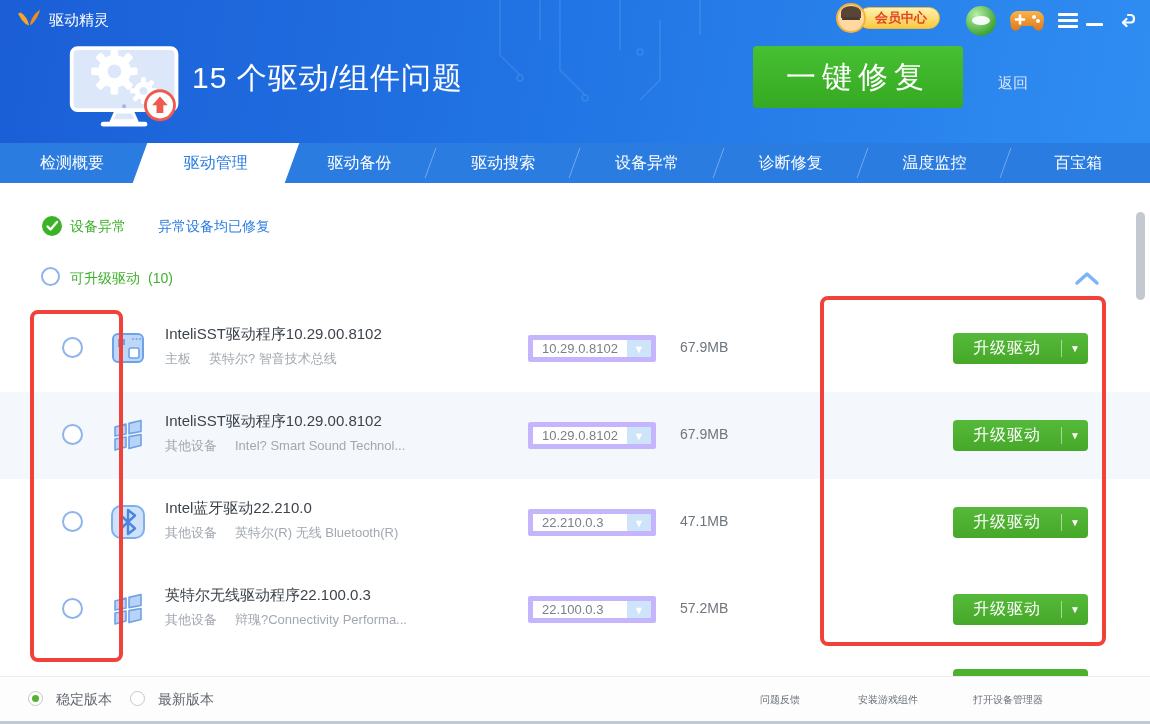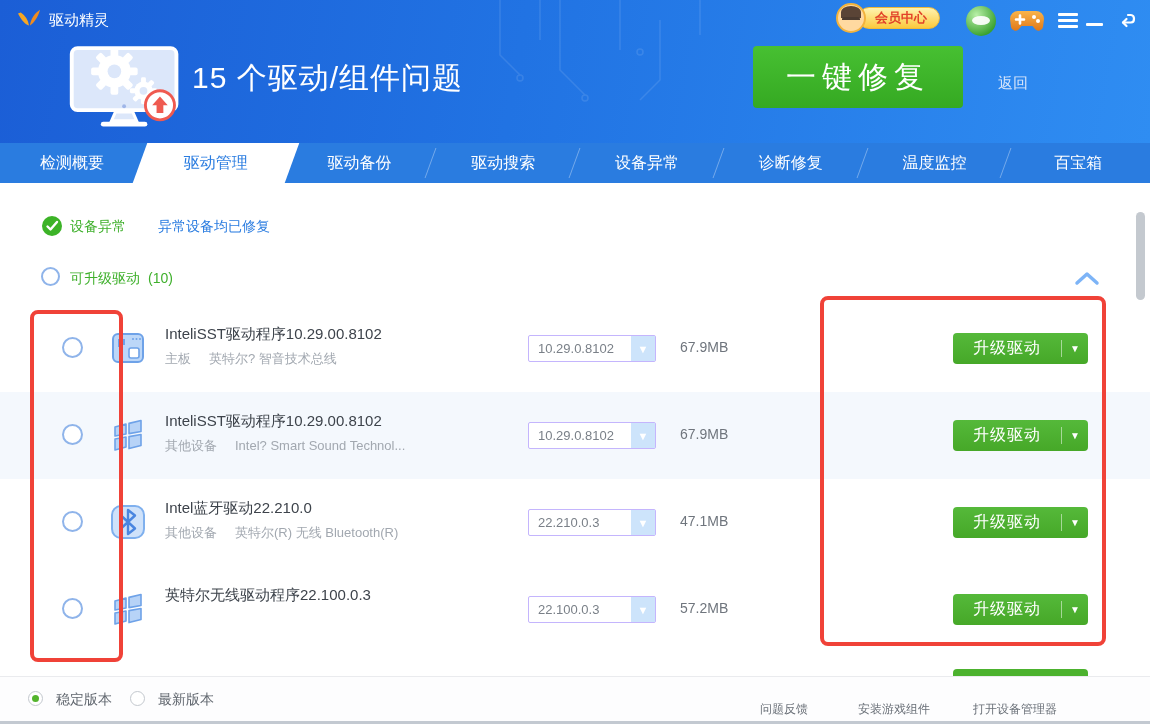--- a/index.html
+++ b/index.html
@@ -59,40 +59,40 @@
   .collapse{position:absolute;left:1074px;top:88px;cursor:pointer;}
 
   .driver-list{position:absolute;left:0;top:122px;width:1150px;}
   .drow{position:relative;width:1150px;height:87px;background:#fff;}
   .drow.alt{background:#f4f8fd;}
   .drow .dradio{position:absolute;left:62px;top:32px;width:21px;height:21px;border:2px solid #8fb4ea;border-radius:50%;background:#fff;cursor:pointer;}
   .drow .dicon{position:absolute;left:108px;top:23px;width:40px;height:40px;}
   .drow .dtitle{position:absolute;left:165px;top:20px;font-size:15px;color:#3d434b;}
   .drow .dsub{position:absolute;left:165px;top:45px;font-size:13px;color:#a2a8b0;}
   .drow .dcat{margin-right:18px;margin-top:36px;}
-  .vselect{position:absolute;left:528px;top:30px;width:128px;height:27px;border:1px solid #c4b5fd;
+  .vselect{position:absolute;left:528px;top:30px;width:128px;height:27px;border:5px solid #c4b5fd;
     background:#fff;border-radius:2px;display:flex;align-items:center;cursor:pointer;}
   .vtext{flex:1;padding-left:9px;font-size:13px;color:#7a8088;white-space:nowrap;overflow:hidden;}
   .vcaret{width:24px;height:100%;background:#cde4fb;color:#fff;font-size:11px;display:flex;align-items:center;justify-content:center;}
   .dsize{position:absolute;left:680px;top:34px;font-size:14px;color:#6f757d;}
   .ubtn{position:absolute;left:953px;top:28px;width:135px;height:31px;border-radius:4px;
     background:linear-gradient(#55b93a,#46a828);display:flex;align-items:center;cursor:pointer;}
   .ulabel{flex:1;text-align:center;color:#fff;font-size:16px;letter-spacing:1px;}
   .udiv{width:1px;height:17px;background:rgba(255,255,255,.5);}
   .ucaret{width:26px;text-align:center;color:#fff;font-size:10px;}
   .partial-btn{position:absolute;left:953px;top:486px;width:135px;height:8px;border-radius:4px 4px 0 0;
     background:#4cb22e;}
 
   
   .footer{position:absolute;left:0;top:676px;width:1150px;height:45px;background:#fdfdfe;border-top:1px solid #eaebee;}
   .fradio{position:absolute;top:14px;display:flex;gap:13px;cursor:pointer;font-size:14px;color:#60666e;}
   .fr1{left:28px;} .fr2{left:130px;}
   .fcircle{width:15px;height:15px;border:1px solid #c3c8ce;border-radius:50%;background:#fff;position:relative;}
   .fcircle.sel::after{content:'';position:absolute;left:3px;top:3px;width:7px;height:7px;border-radius:50%;background:#53b42c;}
-  .flink{position:absolute;top:24px;font-size:12px;color:#6a7078;cursor:pointer;}
+  .flink{position:absolute;top:16px;font-size:10px;color:#6a7078;cursor:pointer;}
   .window-edge{position:absolute;left:0;bottom:0;width:1150px;height:3px;background:#c3c9d1;}
 
   
   .scroll-thumb{position:absolute;left:1136px;top:212px;width:9px;height:88px;border-radius:4.5px;background:#c4c9cf;cursor:pointer;}
   .ann{position:absolute;border:4px solid #f04238;border-radius:8px;pointer-events:none;}
   .ann-left{left:30px;top:310px;width:93px;height:352px;}
   .ann-right{left:820px;top:296px;width:286px;height:350px;}
 </style>
 </head>
 <body>
@@ -314,20 +314,23 @@
     <span class="dradio"></span>
     <span class="dicon"><svg width="40" height="40" viewBox="0 0 40 40">
               <g fill="#b7d3f7" stroke="#6ea2e8" stroke-width="1.6" stroke-linejoin="round">
                 <path d="M7 12 L18 9 V19 L7 21 Z"></path>
                 <path d="M21 8.4 L33 5.5 V16.5 L21 18.6 Z"></path>
                 <path d="M7 24 L18 22 V32 L7 35 Z"></path>
                 <path d="M21 21.6 L33 19.5 V30.5 L21 33.6 Z"></path>
               </g>
             </svg></span>
     <div class="dtitle">英特尔无线驱动程序22.100.0.3</div>
+    <div class="dsub">
+      <span class="dcat">其他设备</span><span>辩瑰?Connectivity Performa...</span>
+    </div>
     <div class="vselect">
       <span class="vtext">22.100.0.3</span>
       <span class="vcaret">▼</span>
     </div>
     <div class="dsize">57.2MB</div>
     <div class="ubtn">
       <span class="ulabel">升级驱动</span>
       <span class="udiv"></span>
       <span class="ucaret">▼</span>
     </div>

